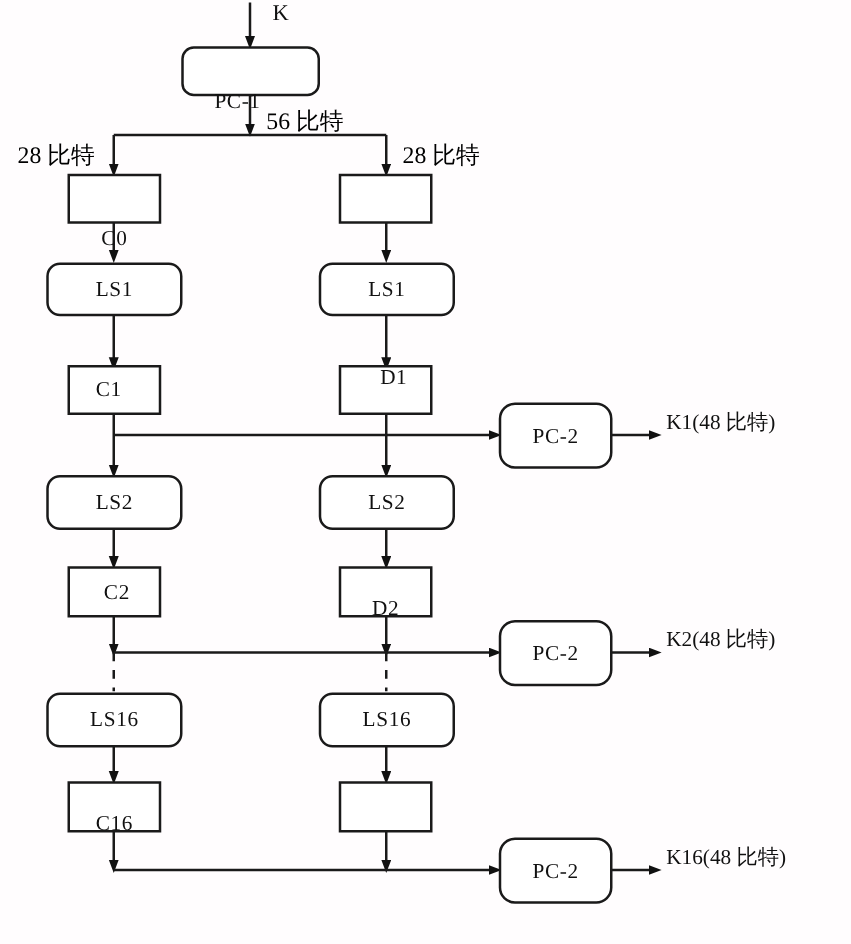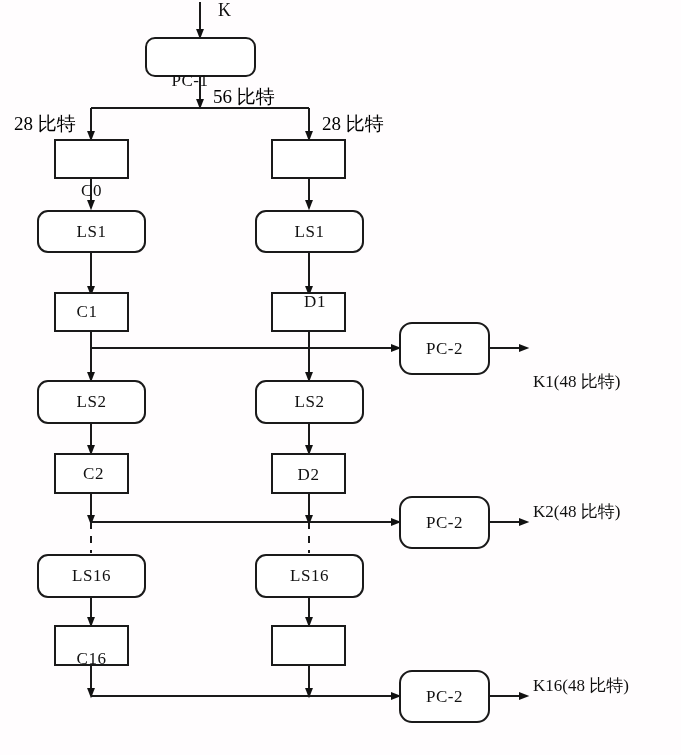--- a/index.html
+++ b/index.html
@@ -153,27 +153,27 @@
 
   <div class="node-label" style="left:55px; top:140px; width:73px; height:38px;margin-top:32px;">C0</div>
 
   <div class="node-label" style="left:38px; top:211px; width:107px; height:41px;">LS1</div>
   <div class="node-label" style="left:256px; top:211px; width:107px; height:41px;">LS1</div>
 
   <div class="node-label" style="left:53px; top:293px; width:68px; height:38px;">C1</div>
   <div class="node-label" style="left:272px; top:283px; width:86px; height:38px;">D1</div>
 
   <div class="node-label" style="left:400px; top:323px; width:89px; height:51px;">PC-2</div>
-  <div class="out-label" style="left:533px; top:326px;margin-top:44px;">K1(48 比特)</div>
+  <div class="out-label" style="left:533px; top:326px;">K1(48 比特)</div>
 
   <div class="node-label" style="left:38px; top:381px; width:107px; height:42px;">LS2</div>
   <div class="node-label" style="left:256px; top:381px; width:107px; height:42px;">LS2</div>
 
   <div class="node-label" style="left:55px; top:454px; width:77px; height:39px;">C2</div>
-  <div class="node-label" style="left:272px; top:454px; width:73px; height:41px;">D2</div>
+  <div class="node-label" style="left:272px; top:466px; width:73px; height:41px;">D2</div>
 
   <div class="node-label" style="left:400px; top:497px; width:89px; height:51px;">PC-2</div>
   <div class="out-label" style="left:533px; top:500px;">K2(48 比特)</div>
 
   <div class="node-label" style="left:38px; top:555px; width:107px; height:42px;">LS16</div>
   <div class="node-label" style="left:256px; top:555px; width:107px; height:42px;">LS16</div>
 
   <div class="node-label" style="left:55px; top:626px; width:73px; height:39px;margin-top:13px;">C16</div>
 
   <div class="node-label" style="left:400px; top:671px; width:89px; height:51px;">PC-2</div>

